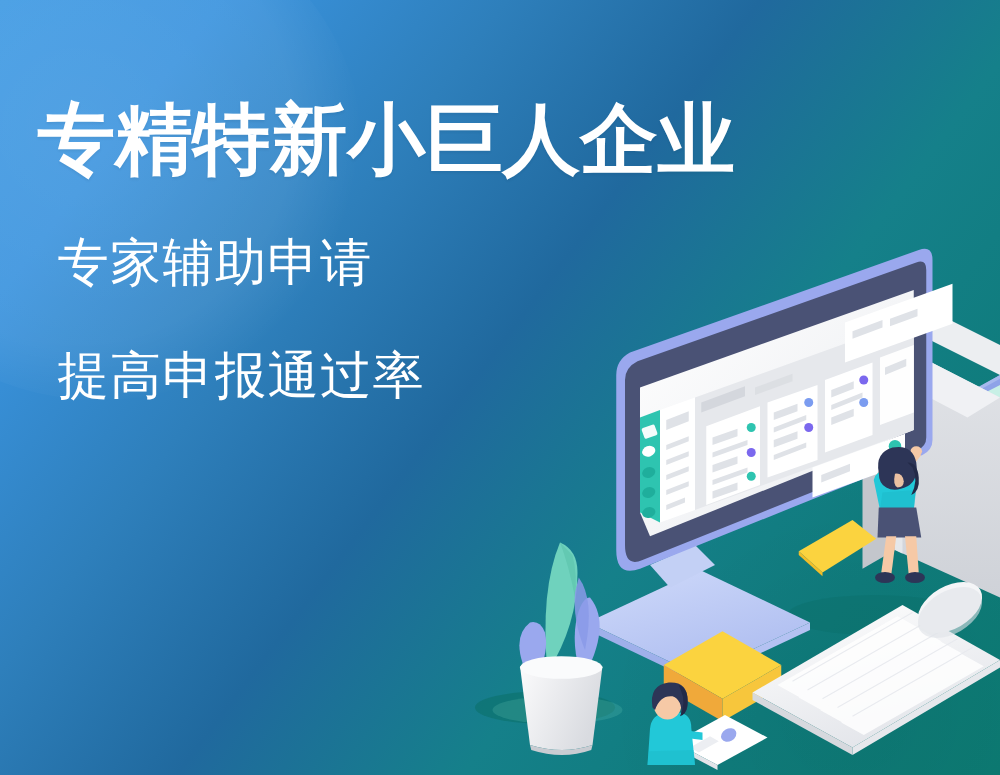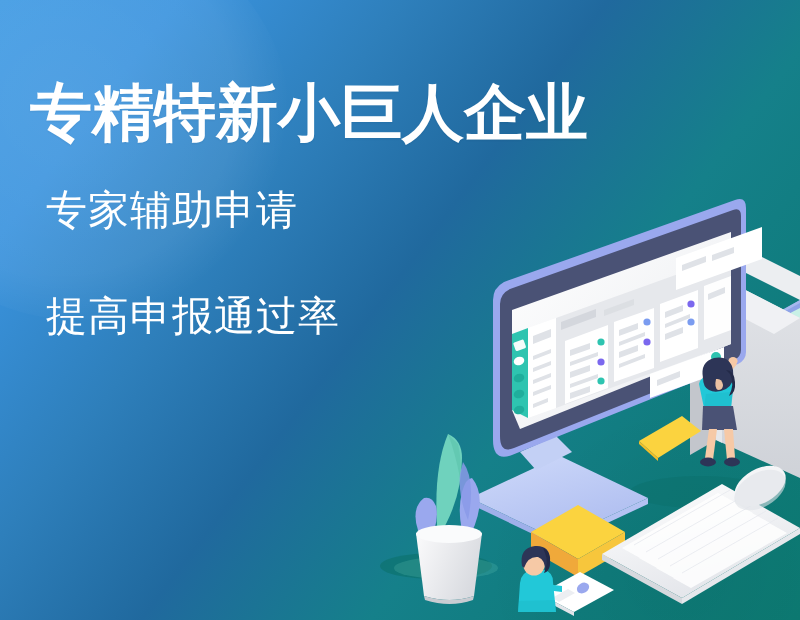--- a/index.html
+++ b/index.html
@@ -64,21 +64,21 @@
   .headline.l2 { }
   .subs { margin-top:36px; padding-left:16px; }
   .sub {
     color:#ffffff;
     font-size:41px;
     line-height:48px;
     font-weight:normal;
     letter-spacing:1px;
     white-space:nowrap;
   }
-  .sub + .sub { margin-top:58px; }
+  .sub + .sub { margin-top:42px; }
 
   
   .illo {
     position:absolute;
     left:0; top:0;
     width:800px; height:620px;
     z-index:10;
   }
   .illo svg { display:block; width:800px; height:620px; }
 </style>

